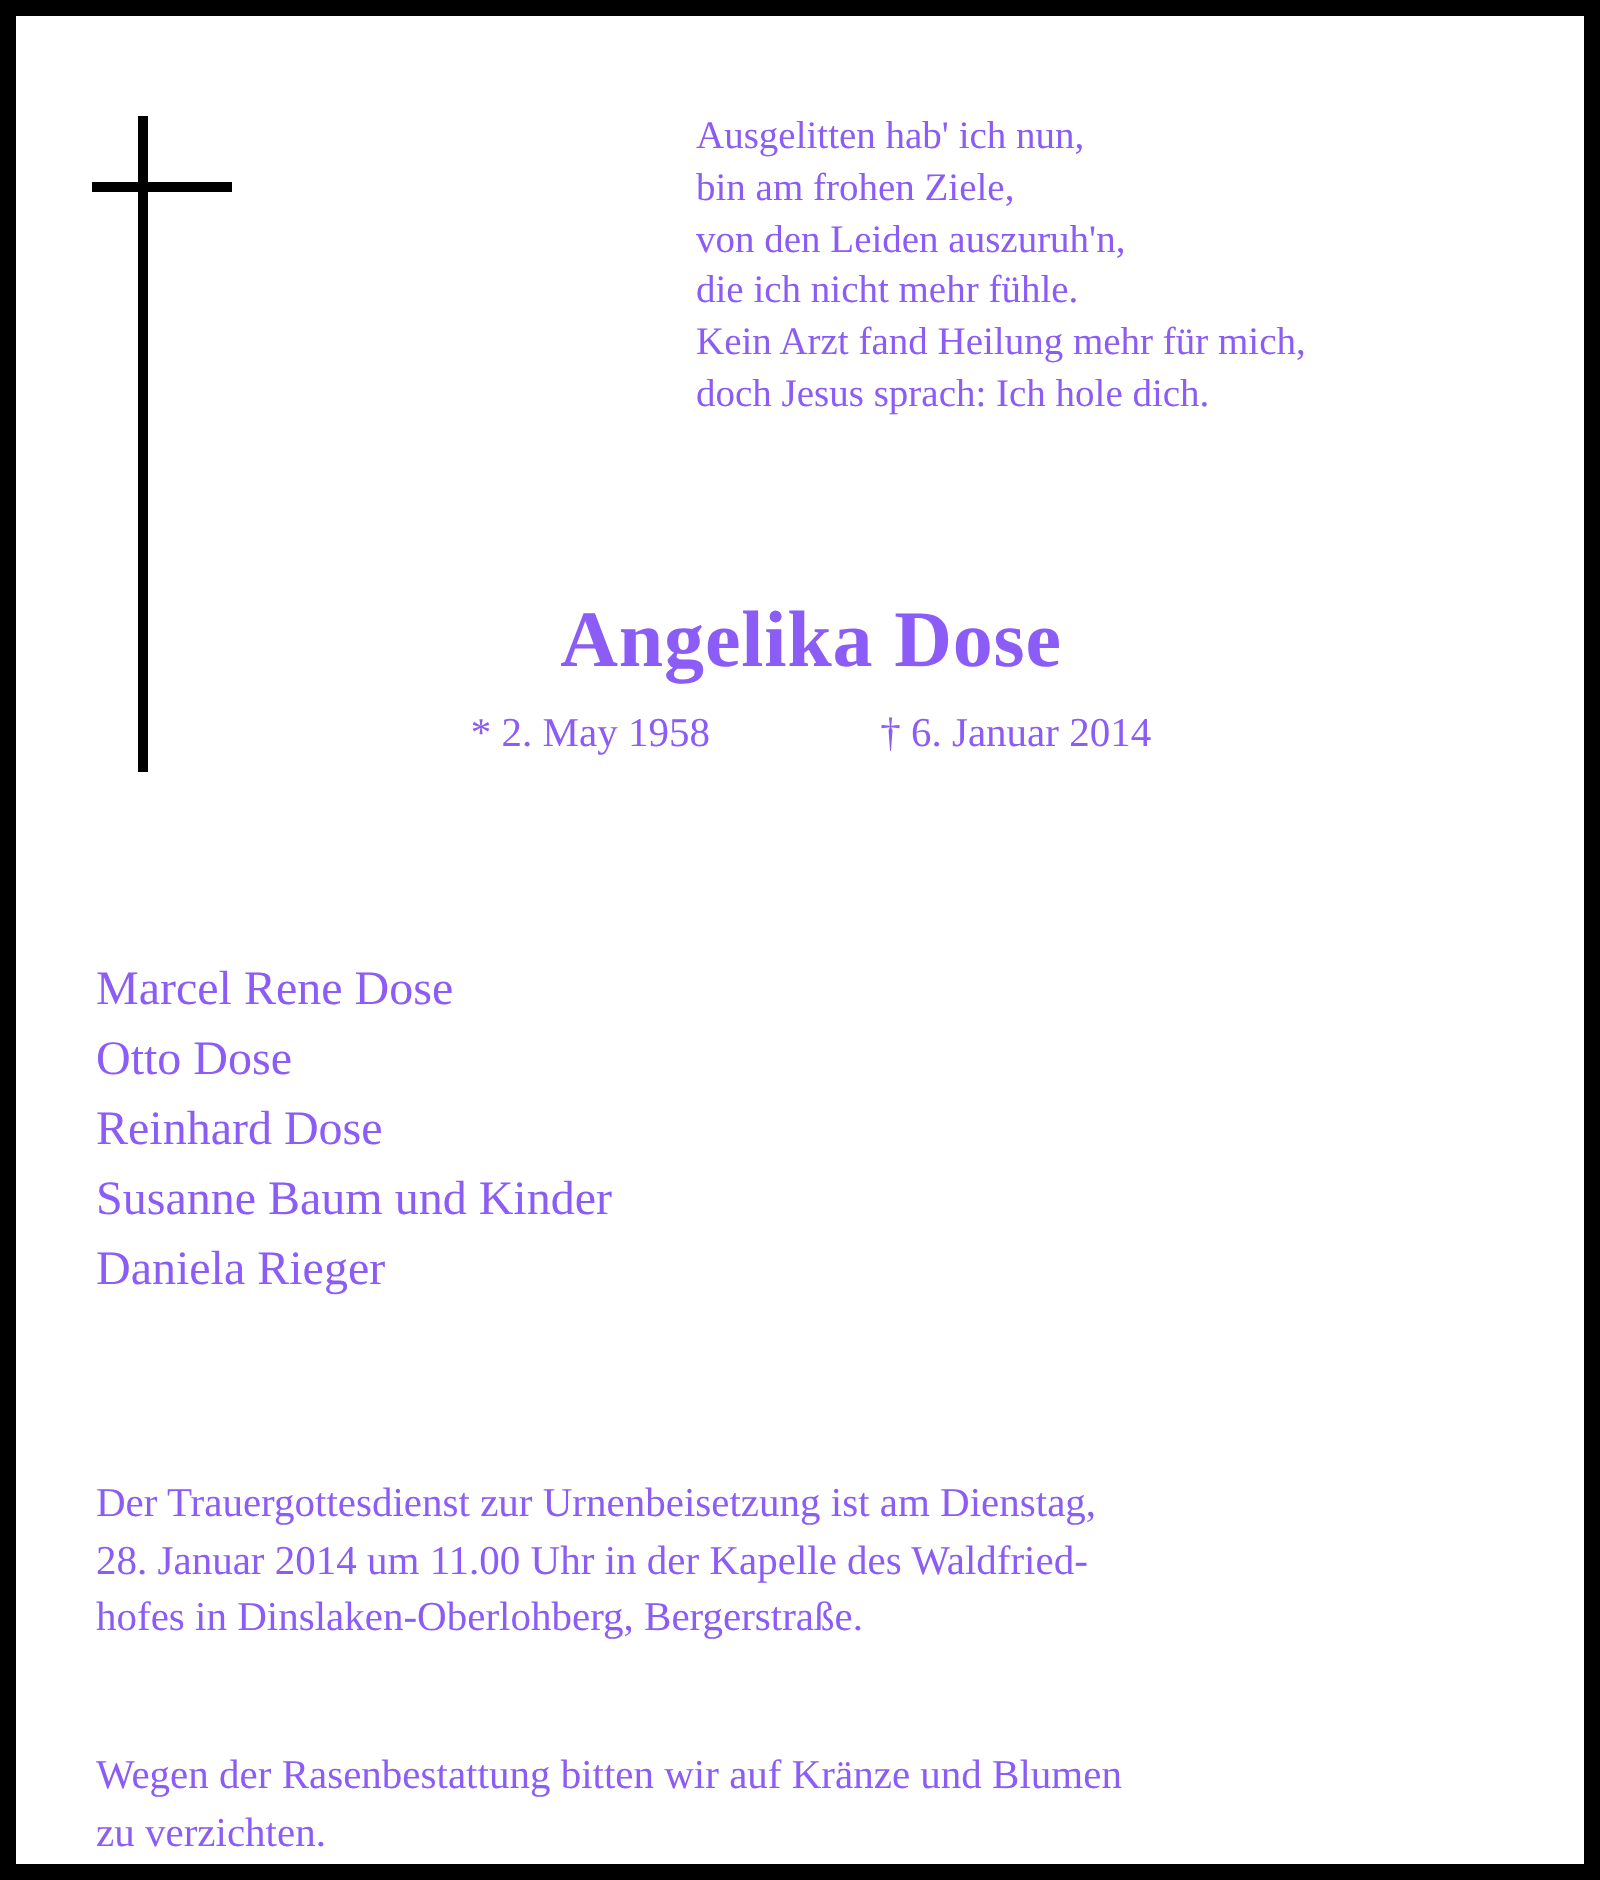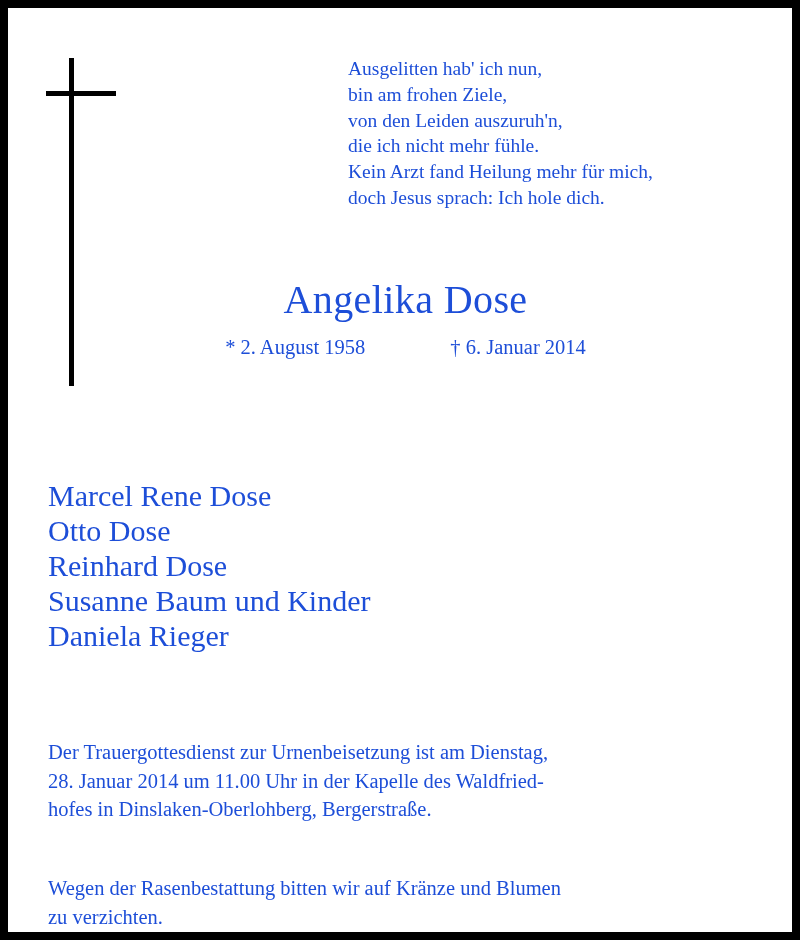--- a/index.html
+++ b/index.html
@@ -11,21 +11,21 @@
 
   .notice-page {
     position: relative;
     width: 800px;
     height: 940px;
     box-sizing: border-box;
     background: #ffffff;
     border: 8px solid #000000;
     overflow: hidden;
     font-family: "Liberation Serif", "DejaVu Serif", serif;
-    color: #1d4ed8;
+    color: #8b5cf6;
     -webkit-font-smoothing: antialiased;
   }
 
   
   .cross {
     position: absolute;
     left: 32px;
     top: 42px;
     width: 80px;
     height: 340px;
@@ -65,23 +65,24 @@
   .name-block {
     position: absolute;
     left: 120px;
     top: 268px;
     width: 555px;
     text-align: center;
   }
   .deceased-name {
     display: block;
     font-size: 40px;
-    font-weight: normal;
+    font-weight: bold;
     letter-spacing: 0.4px;
     line-height: 48px;
+    margin-top: 20px;
   }
   .dates-row {
     display: block;
     margin-top: 10px;
     font-size: 20.5px;
     line-height: 26px;
     white-space: nowrap;
   }
   .date-birth { display: inline-block; }
   .date-death { display: inline-block; margin-left: 80px; }
@@ -92,21 +93,21 @@
     left: 40px;
     top: 425px;
     font-size: 20.5px;
     line-height: 26px;
   }
   .mourners {
     position: absolute;
     left: 40px;
     top: 470px;
     width: 500px;
-    font-size: 30px;
+    font-size: 24px;
     line-height: 35px;
   }
   .mourner { display: block; white-space: nowrap; }
 
   
   .service-info {
     position: absolute;
     left: 40px;
     top: 730px;
     width: 720px;
@@ -138,21 +139,21 @@
     <span class="verse-line">bin am frohen Ziele,</span>
     <span class="verse-line">von den Leiden auszuruh'n,</span>
     <span class="verse-line">die ich nicht mehr fühle.</span>
     <span class="verse-line">Kein Arzt fand Heilung mehr für mich,</span>
     <span class="verse-line">doch Jesus sprach: Ich hole dich.</span>
   </div>
 
   <div class="name-block">
     <span class="deceased-name">Angelika Dose</span>
     <span class="dates-row">
-      <span class="date-birth">* 2. August 1958</span>
+      <span class="date-birth">* 2. May 1958</span>
       <span class="date-death">† 6. Januar 2014</span>
     </span>
   </div>
 
 
   <div class="mourners">
     <span class="mourner">Marcel Rene Dose</span>
     <span class="mourner">Otto Dose</span>
     <span class="mourner">Reinhard Dose</span>
     <span class="mourner">Susanne Baum und Kinder</span>

